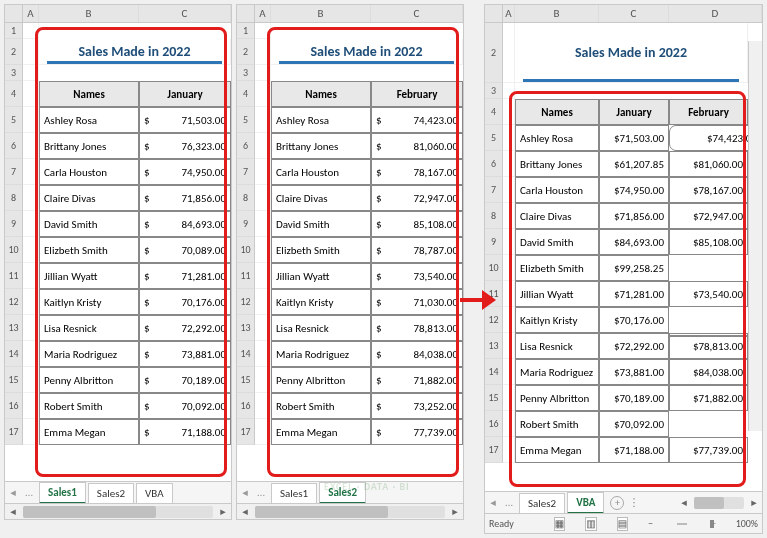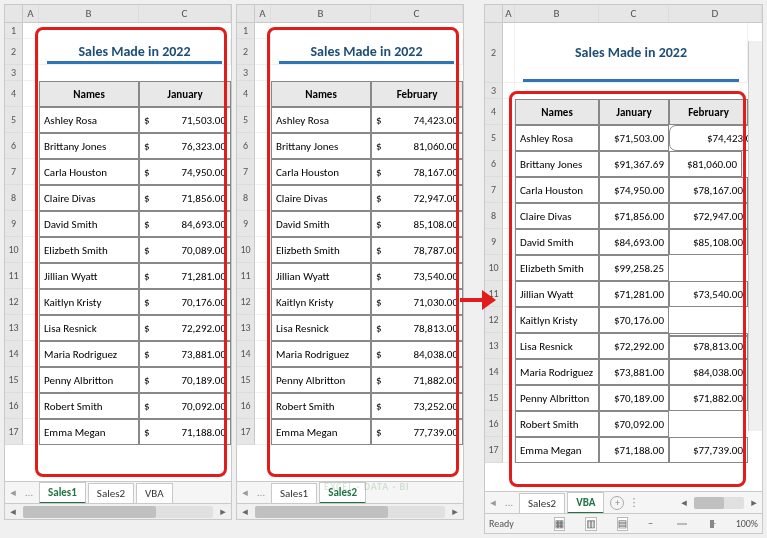--- a/index.html
+++ b/index.html
@@ -478,22 +478,22 @@
         <div class="rhdr">5</div>
         <div class="cell" style="width: 12px;"></div>
         <div class="cell data-cell left-al" style="width: 84px;">Ashley Rosa</div>
         <div class="cell data-cell right-al" style="width: 70px;">$71,503.00</div>
         <div class="cell data-cell right-al" style="flex: 1 1 0%;  border-radius: 7px;">$74,423.00</div>
       </div>
       <div class="row ">
         <div class="rhdr">6</div>
         <div class="cell" style="width: 12px;"></div>
         <div class="cell data-cell left-al" style="width: 84px;">Brittany Jones</div>
-        <div class="cell data-cell right-al" style="width: 70px;">$91,367.69</div>
-        <div class="cell data-cell right-al" style="flex: 1 1 0%; margin-right: 20px;">$81,060.00</div>
+        <div class="cell data-cell right-al" style="width: 70px;">$61,207.85</div>
+        <div class="cell data-cell right-al" style="flex: 1 1 0%; margin-right: 14px;">$81,060.00</div>
       </div>
       <div class="row ">
         <div class="rhdr">7</div>
         <div class="cell" style="width: 12px;"></div>
         <div class="cell data-cell left-al" style="width: 84px;">Carla Houston</div>
         <div class="cell data-cell right-al" style="width: 70px;">$74,950.00</div>
         <div class="cell data-cell right-al" style="flex: 1 1 0%; margin-right: 14px;">$78,167.00</div>
       </div>
       <div class="row ">
         <div class="rhdr">8</div>

